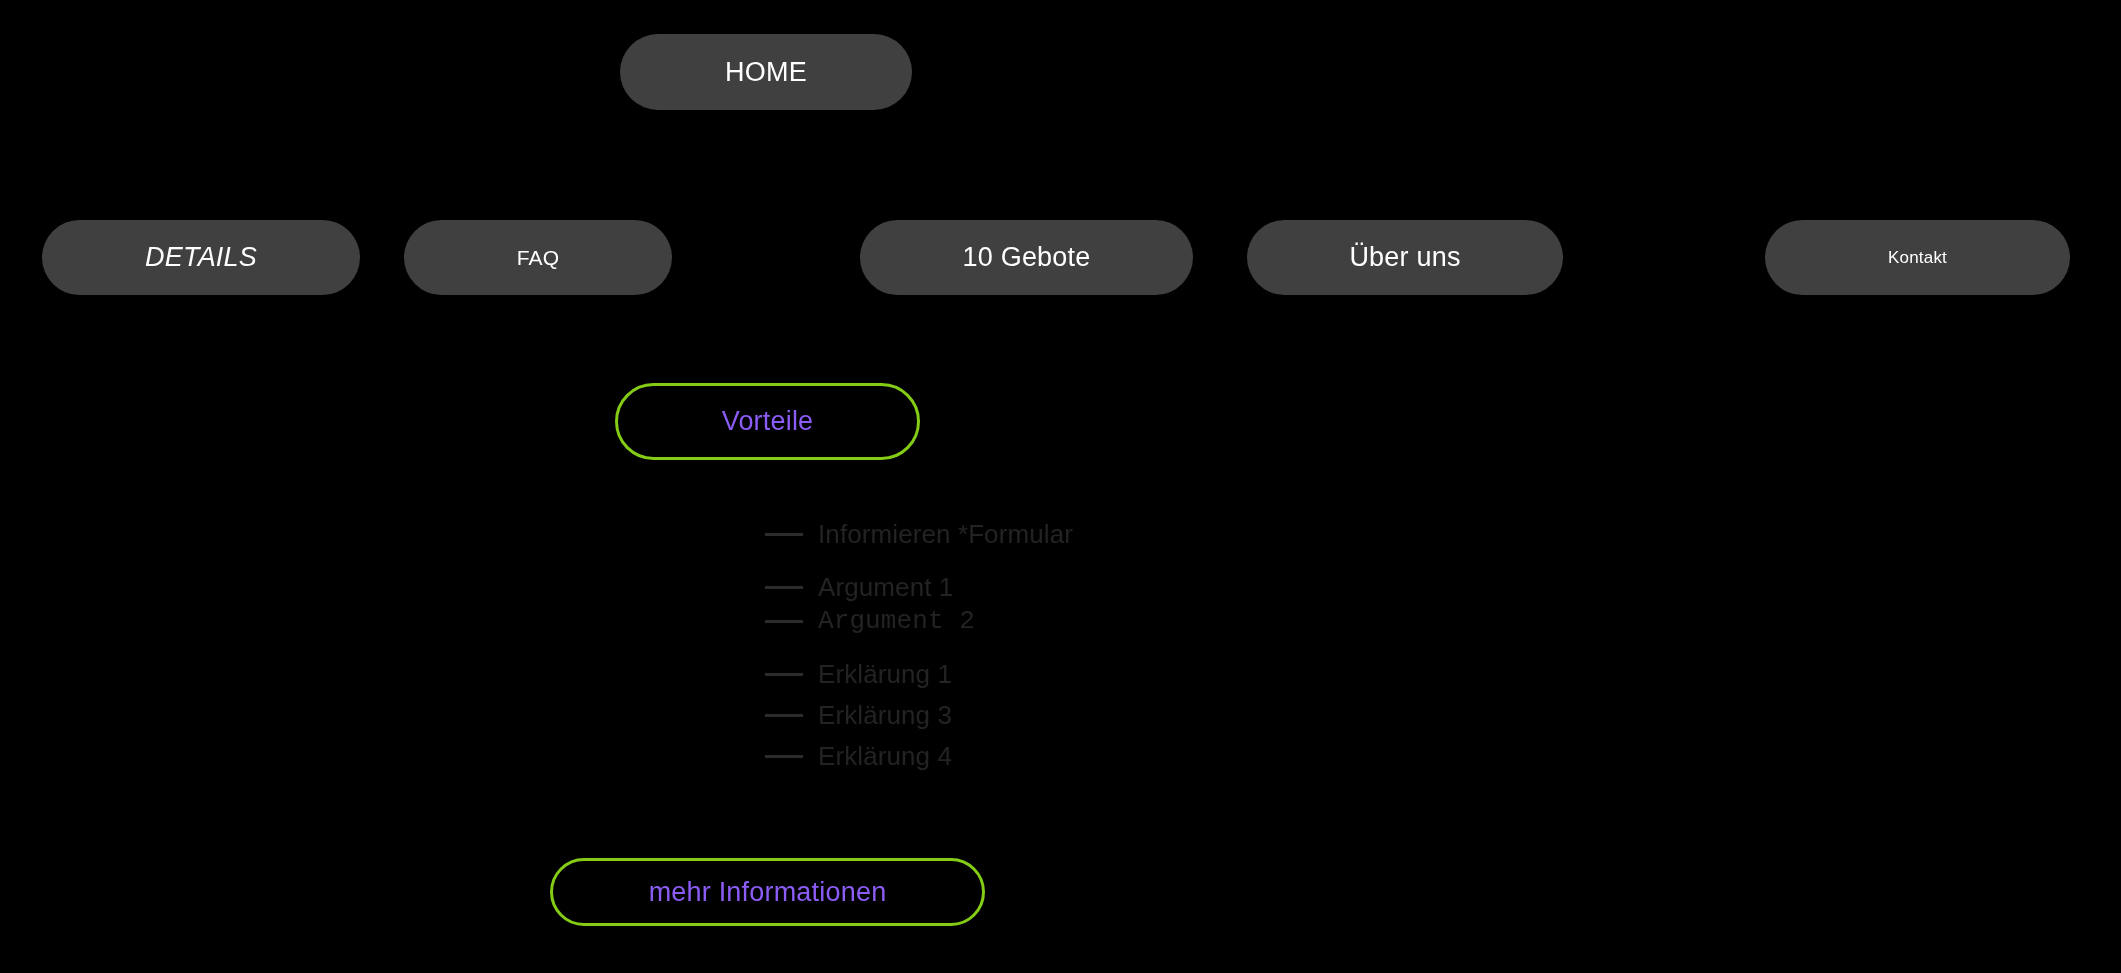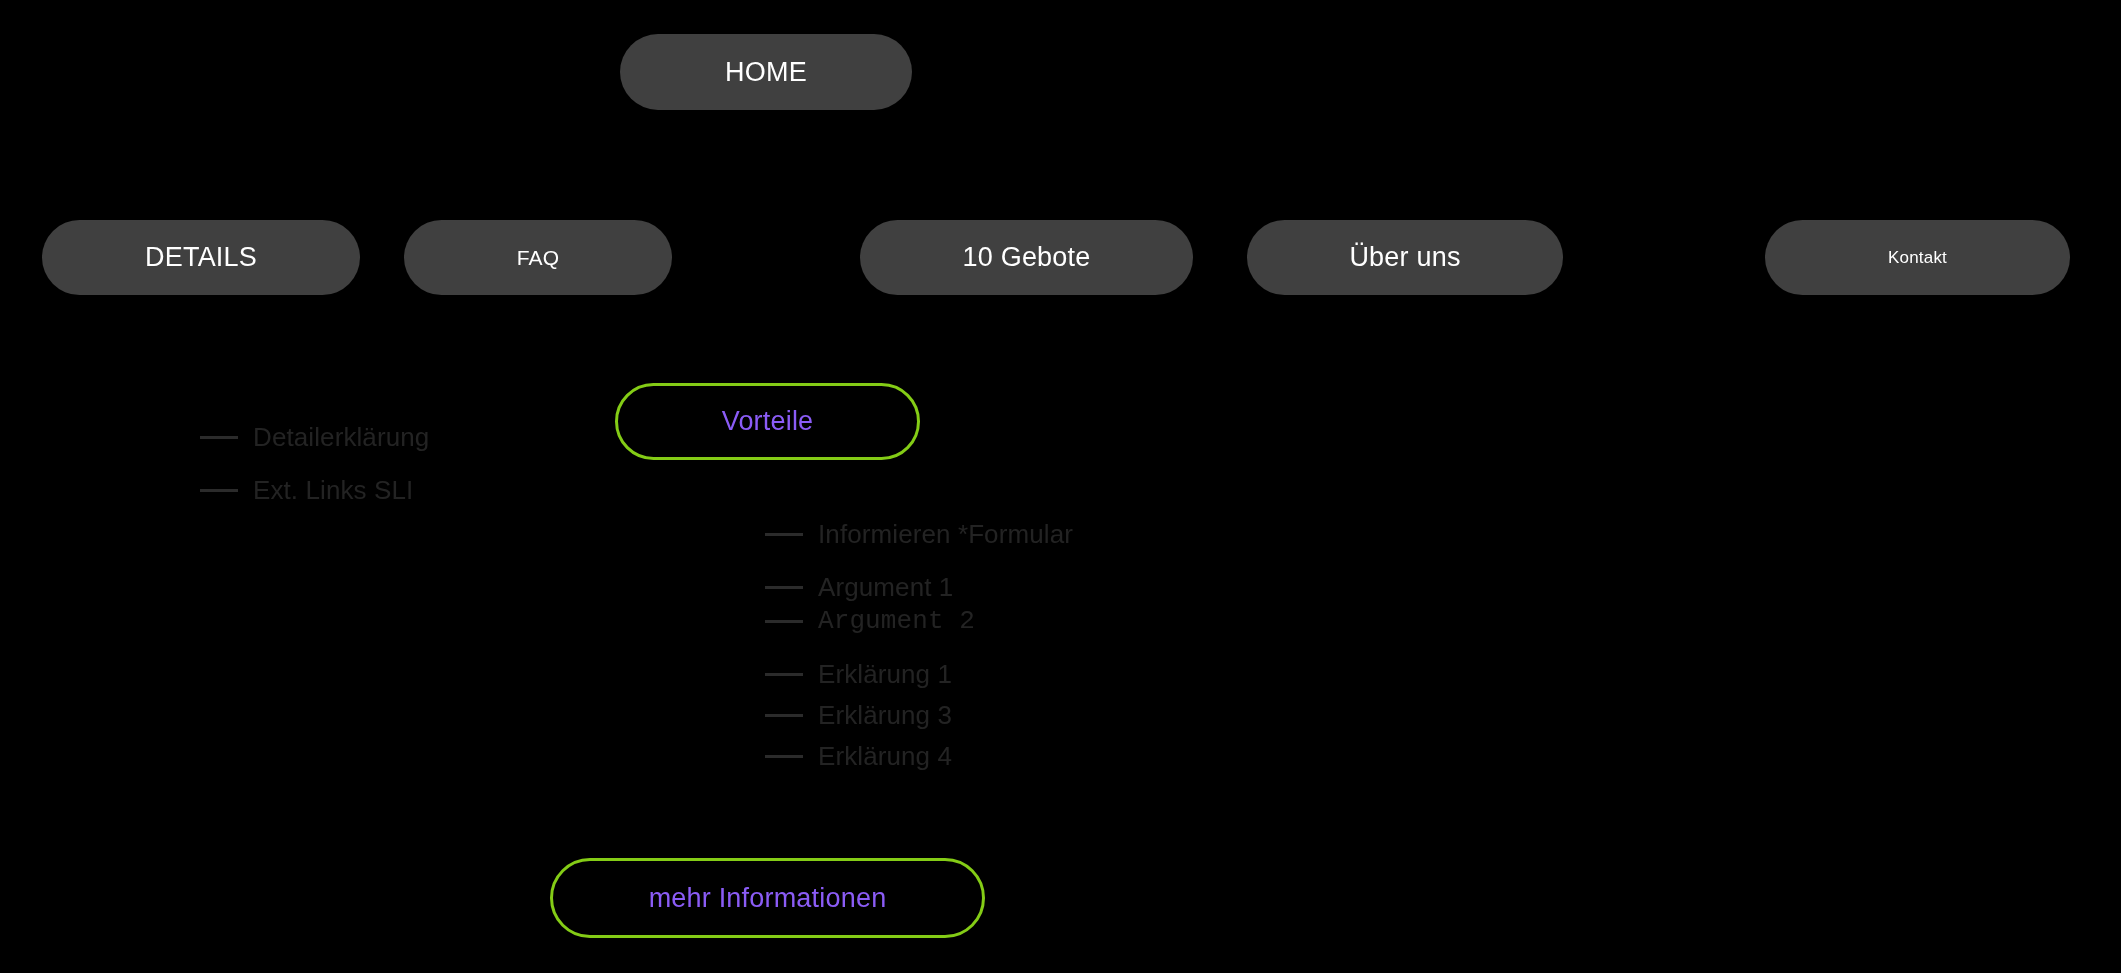--- a/index.html
+++ b/index.html
@@ -42,27 +42,27 @@
     border: 3px solid #84cc16;
   }
   .pill-label {
     display: block;
     line-height: 1;
     letter-spacing: 0.2px;
   }
 
   
   #node-home        { left: 620px;  top: 34px;  width: 292px; height: 76px;  font-size: 27px; }
-  #node-details     { left: 42px;   top: 220px; width: 318px; height: 75px;  font-size: 27px; }
+  #node-details     { left: 42px;   top: 220px; width: 318px; height: 75px;  font-size: 27px; font-style: italic; }
   #node-faq         { left: 404px;  top: 220px; width: 268px; height: 75px;  font-size: 21px; }
   #node-gebote      { left: 860px;  top: 220px; width: 333px; height: 75px;  font-size: 27px; }
   #node-ueberuns    { left: 1247px; top: 220px; width: 316px; height: 75px;  font-size: 27px; }
   #node-kontakt     { left: 1765px; top: 220px; width: 305px; height: 75px;  font-size: 17px; }
   #node-vorteile    { left: 615px;  top: 383px; width: 305px; height: 77px;  font-size: 27px; }
-  #node-mehrinfos   { left: 550px;  top: 858px; width: 435px; height: 80px;  font-size: 27px; }
+  #node-mehrinfos   { left: 550px;  top: 858px; width: 435px; height: 68px;  font-size: 27px; }
 
   
   .leaf-list {
     position: absolute;
   }
   .leaf-item {
     display: flex;
     align-items: center;
     height: 30px;
     white-space: nowrap;
@@ -114,30 +114,20 @@
   </div>
 
   <div class="pill outlined" id="node-vorteile">
     <span class="pill-label">Vorteile</span>
   </div>
 
   <div class="pill outlined" id="node-mehrinfos">
     <span class="pill-label">mehr Informationen</span>
   </div>
 
-  <div class="leaf-list" id="list-details">
-    <div class="leaf-item">
-      <span class="leaf-dash"></span>
-      <span class="leaf-text">Detailerklärung</span>
-    </div>
-    <div class="leaf-item gap-lg">
-      <span class="leaf-dash"></span>
-      <span class="leaf-text">Ext. Links SLI</span>
-    </div>
-  </div>
 
   <div class="leaf-list" id="list-vorteile">
     <div class="leaf-item">
       <span class="leaf-dash"></span>
       <span class="leaf-text">Informieren *Formular</span>
     </div>
     <div class="leaf-item gap-lg">
       <span class="leaf-dash"></span>
       <span class="leaf-text">Argument 1</span>
     </div>

